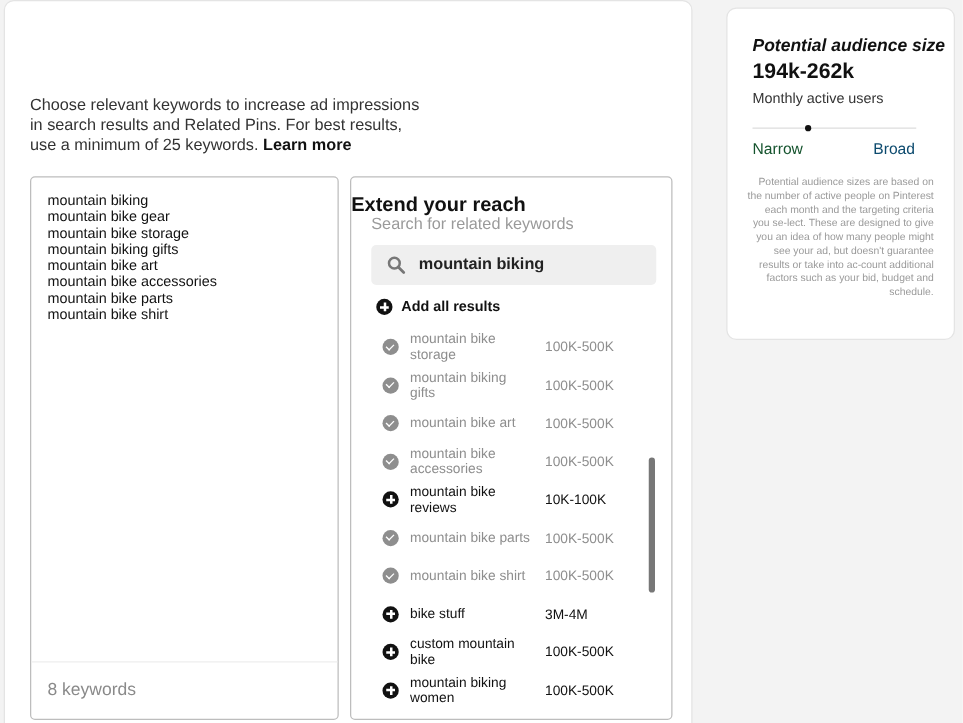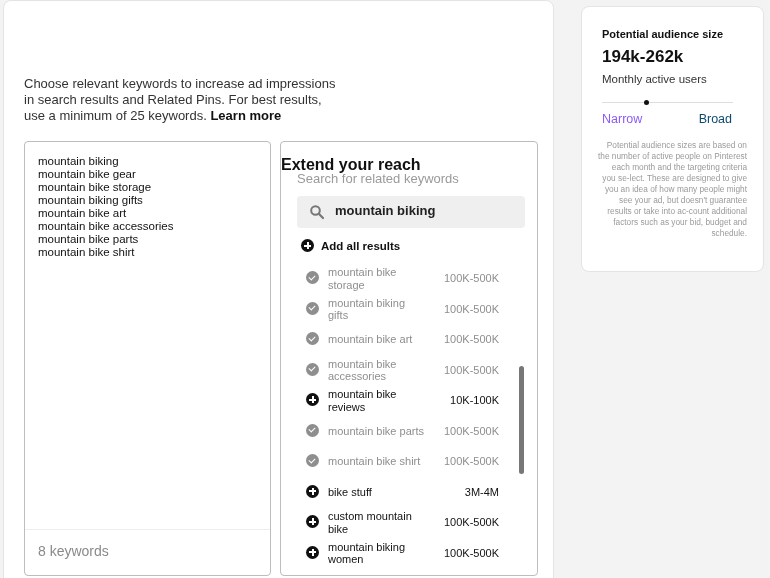--- a/index.html
+++ b/index.html
@@ -22,31 +22,31 @@
   .plus-icon { width: 13px; height: 13px; border-radius: 50%; background: #111; position: relative; display: inline-block; flex: none; }
   .plus-icon::before { content: ""; position: absolute; left: 3px; top: 5.5px; width: 7px; height: 2px; background: #fff; }
   .plus-icon::after { content: ""; position: absolute; left: 5.5px; top: 3px; width: 2px; height: 7px; background: #fff; }
   .check-icon { width: 13px; height: 13px; border-radius: 50%; background: #8e8e8e; position: relative; display: inline-block; flex: none; }
   .check-icon::after { content: ""; position: absolute; left: 4px; top: 2.5px; width: 3px; height: 5px; border-right: 1.7px solid #fff; border-bottom: 1.7px solid #fff; transform: rotate(45deg); }
   .add-all .plus-icon { margin-right: 7px; }
   .results { position: absolute; left: 0; top: 121px; width: 100%; }
   .row { position: relative; height: 30.5px; display: flex; align-items: center; }
   .row .ico { position: absolute; left: 25px; top: 50%; margin-top: -7px; }
   .row .label { position: absolute; left: 47px; width: 100px; font-size: 11px; line-height: 12.5px; top: 50%; transform: translateY(-50%); }
-  .row .range { position: absolute; left: 155px; width: 63px; text-align: right; font-size: 11px; top: 50%; transform: translateY(-50%); }
+  .row .range { position: absolute; left: 155px; width: 63px; text-align: left; font-size: 11px; top: 50%; transform: translateY(-50%); }
   .row.added .label, .row.added .range { color: #8e8e8e; }
   .row.new .label, .row.new .range { color: #111; }
   .scrollbar { position: absolute; left: 238px; top: 224px; width: 5px; height: 108px; background: #777; border-radius: 3px; }
   .aud-card { position: absolute; left: 581px; top: 6px; width: 183px; height: 266px; background: #fff; border: 1px solid #e4e4e4; border-radius: 8px; }
-  .aud-title { position: absolute; left: 20px; top: 21px; font-size: 11px; font-weight: bold; color: #111; }
+  .aud-title { position: absolute; left: 20px; top: 21px; font-size: 14px; font-weight: bold; color: #111; font-style: italic; }
   .aud-value { position: absolute; left: 20px; top: 40px; font-size: 17px; font-weight: bold; color: #111; }
   .aud-sub { position: absolute; left: 20px; top: 66px; font-size: 11.5px; color: #333; }
   .slider-track { position: absolute; left: 20px; top: 95px; width: 131px; height: 1px; background: #dddddd; }
   .slider-dot { position: absolute; left: 62px; top: 93px; width: 5px; height: 5px; border-radius: 50%; background: #111; }
-  .slider-left { position: absolute; left: 20px; top: 105px; font-size: 12.5px; color: #8b5cf6; }
+  .slider-left { position: absolute; left: 20px; top: 105px; font-size: 12.5px; color: #14532d; }
   .slider-right { position: absolute; right: 31px; top: 105px; font-size: 12.5px; color: #0c4a6e; }
   .aud-note { position: absolute; left: 15px; top: 133px; width: 150px; font-size: 8.3px; line-height: 11px; color: #9a9a9a; text-align: right; }
 </style>
 </head>
 <body>
 
 <div class="main-card">
   <div class="desc">
     <span>Choose relevant keywords to increase ad impressions in search results and Related Pins. For best results, use a minimum of 25 keywords.</span>
     <b style="cursor:pointer">Learn more</b>

